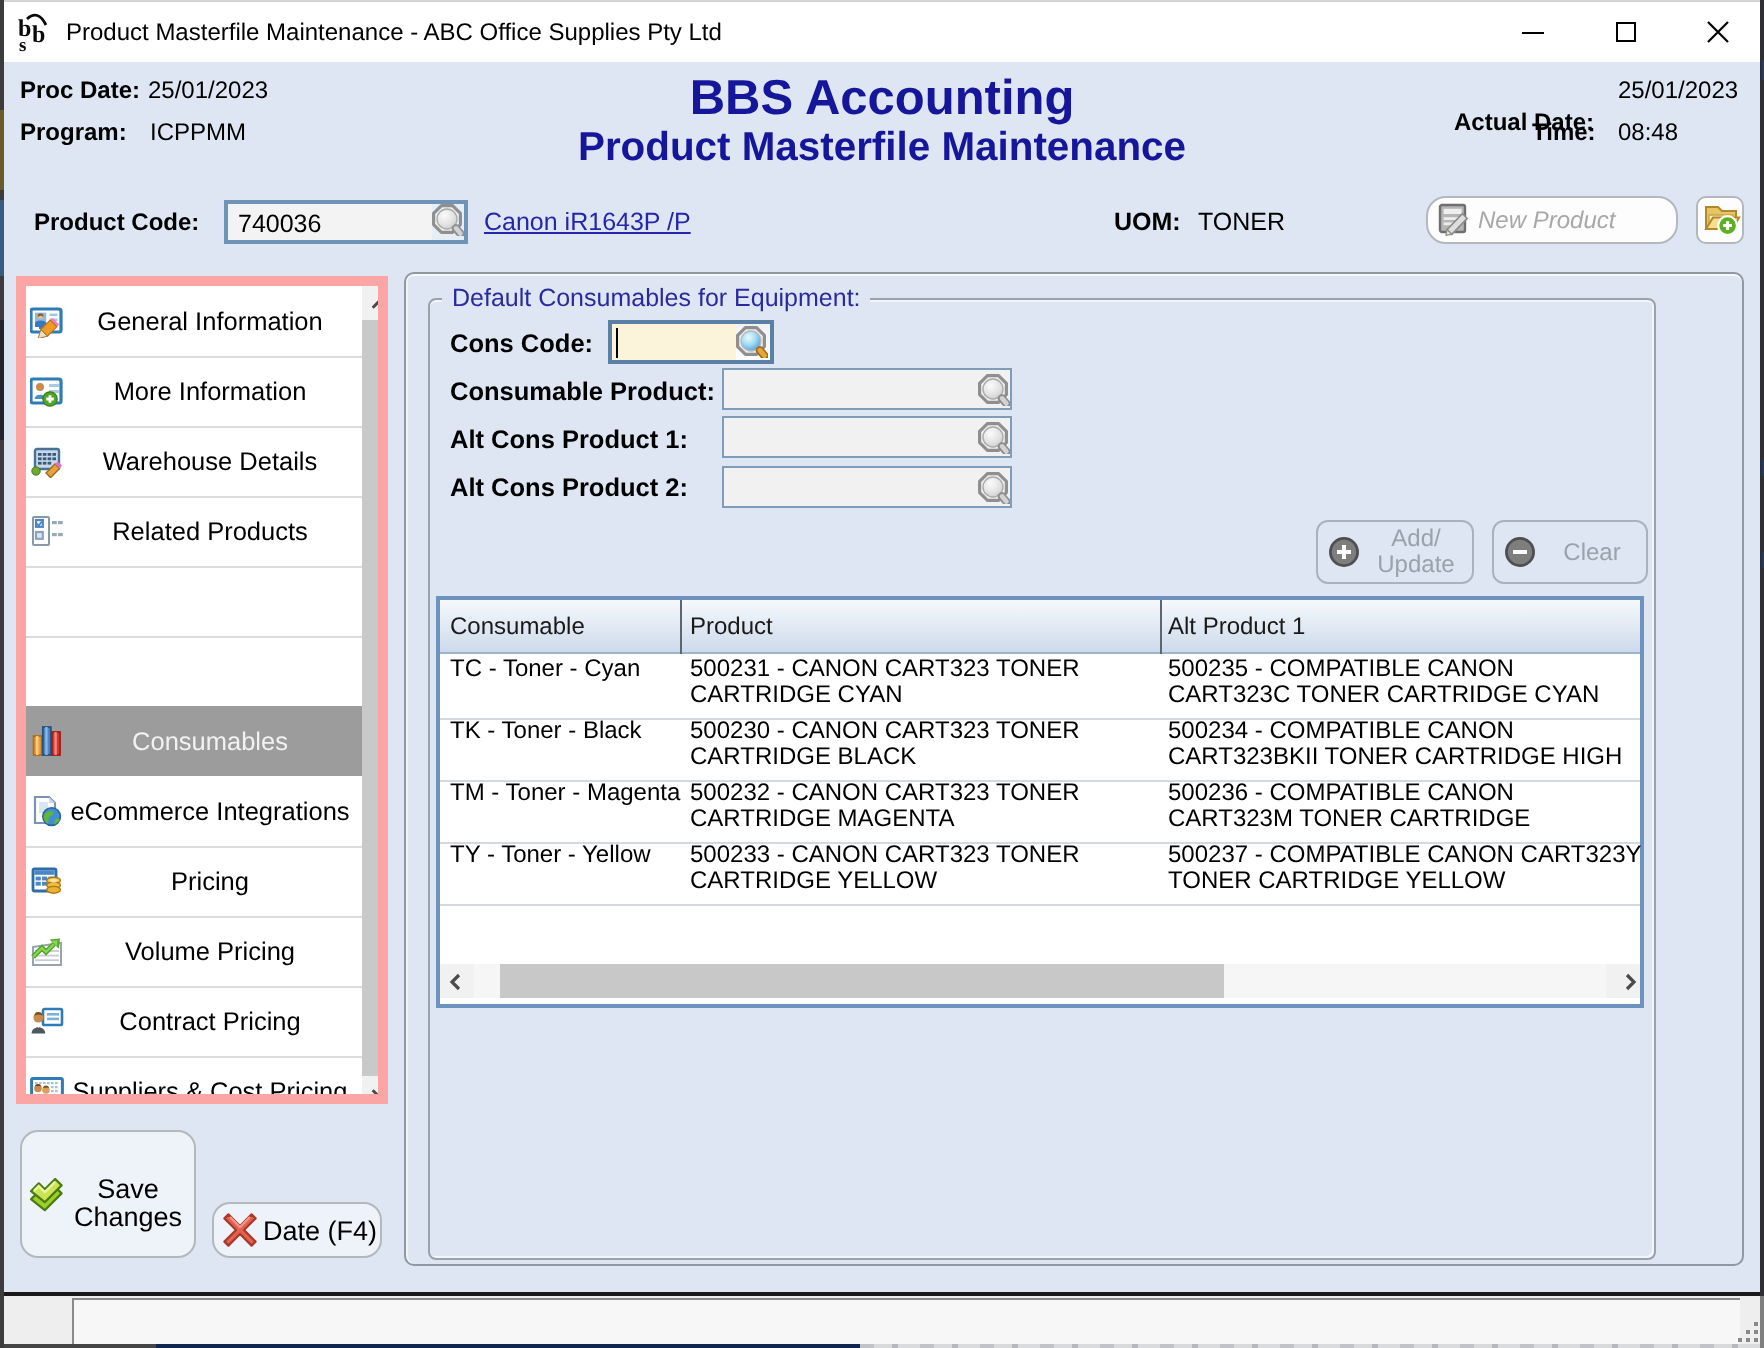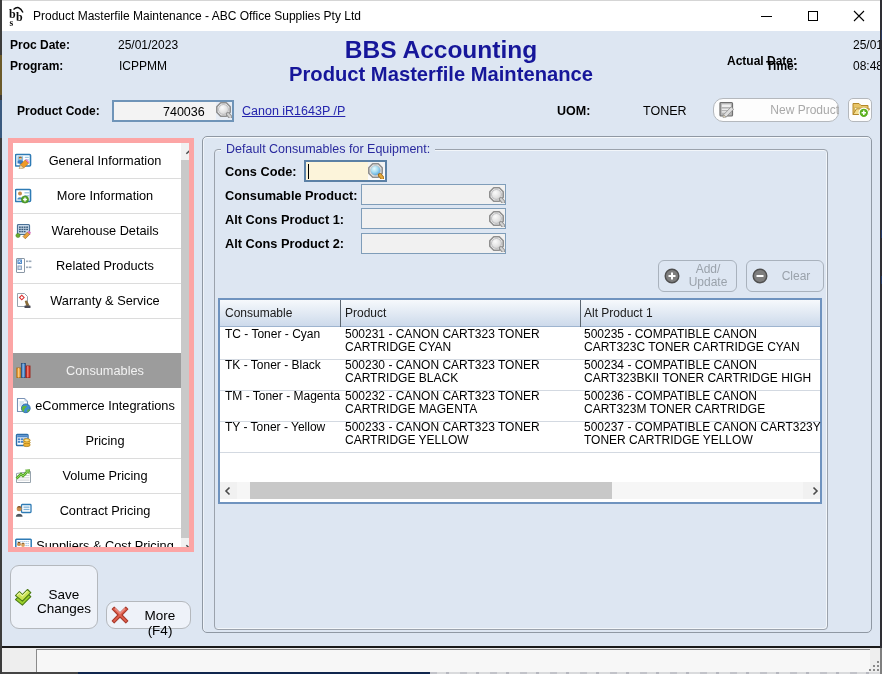--- a/index.html
+++ b/index.html
@@ -4,21 +4,21 @@
 <style>
   html,body{margin:0;padding:0;}
   body{width:882px;height:674px;overflow:hidden;font-family:"Liberation Sans",sans-serif;}
   #win{position:absolute;top:0;left:0;width:882px;height:674px;background:#fff;overflow:hidden;}
   .abs{position:absolute;}
   .b{font-weight:bold;}
   #titlebar{position:absolute;top:0;left:0;width:882px;height:31px;background:#fff;border-top:1px solid #d5d5d5;box-sizing:border-box;}
   #titletext{position:absolute;left:33px;top:8px;font-size:12px;color:#000;white-space:nowrap;}
   #hdr{position:absolute;top:31px;left:0;width:882px;height:615px;background:#dde6f2;}
   .lbl{position:absolute;font-weight:bold;font-size:12px;color:#000;white-space:nowrap;}
-  .val{position:absolute;font-size:12px;color:#000;white-space:nowrap;margin-left:44px;}
+  .val{position:absolute;font-size:12px;color:#000;white-space:nowrap;}
   .navy{color:#16169a;}
   #panel{position:absolute;left:202px;top:136px;width:670px;height:497px;border:1px solid #8f98a3;border-radius:5px;box-shadow:inset 0 1px 0 #f6f9fc, inset 1px 0 0 #eef3f9;box-sizing:border-box;}
   #fset{position:absolute;left:214px;top:149px;width:614px;height:481px;border:1px solid #9ba2ac;border-radius:4px;box-shadow:inset 0 1px 0 #f2f6fa, inset -1px -1px 0 #f2f6fa;box-sizing:border-box;}
   #fsetlbl{position:absolute;left:221px;top:142px;font-size:12.5px;color:#2a2a9e;background:#dde6f2;padding:0 5px;white-space:nowrap;}
   .inp{position:absolute;box-sizing:border-box;background:#f1f1f1;border:1px solid #7f9db9;}
   .flbl{position:absolute;font-weight:bold;font-size:12.75px;color:#000;white-space:nowrap;}
   #listbox{position:absolute;left:8px;top:138px;width:186px;height:414px;background:#fff;border:5px solid #fca5a5;box-sizing:border-box;overflow:hidden;}
   .li{position:absolute;left:0;width:184px;height:35px;text-align:center;font-size:12.75px;color:#000;line-height:35px;white-space:nowrap;}
   .lisep{position:absolute;left:0;width:168px;height:1px;background:#dcdcdc;}
   .licon{position:absolute;left:2px;top:9px;width:17px;height:17px;line-height:0;}
@@ -79,21 +79,21 @@
 
   <div class="btn" style="left:713px;top:98px;width:126px;height:24px;"></div>
   <svg class="abs" style="left:719px;top:101px" width="17" height="17" viewBox="0 0 17 17">
     <rect x="1" y="1.5" width="12.5" height="13.5" rx="1" fill="#b5b5b5" stroke="#6f6f6f" stroke-width="1.2"></rect>
     <rect x="2.8" y="3.4" width="9" height="2.6" fill="#efefef"></rect>
     <rect x="2.8" y="7.6" width="7.5" height="1.4" fill="#ececec"></rect>
     <rect x="2.8" y="10.2" width="7.5" height="1.4" fill="#ececec"></rect>
     <path d="M4.5 13.8 L12.2 5.8 L14.6 8.2 L6.9 16.2 Z" fill="#dedede" stroke="#8d8d8d" stroke-width="0.8"></path>
     <path d="M4.5 13.8 L6.9 16.2 L4 16.6 Z" fill="#f5e6c0" stroke="#8d8d8d" stroke-width="0.6"></path>
   </svg>
-  <div class="abs" style="left:739px;top:103px;width:100px;text-align:right;font-size:12px;color:#a8a8a8;">New Product</div>
+  <div class="abs" style="left:739px;top:103px;width:100px;text-align:left;font-size:12px;color:#a8a8a8;font-style:italic;">New Product</div>
 
   <div class="btn" style="left:848px;top:98px;width:24px;height:24px;border-radius:5px;"></div>
   <svg class="abs" style="left:850px;top:99px" width="22" height="22" viewBox="0 0 22 22">
     <path d="M3 4.5 L9 4.5 L11 6.5 L18 6.5 L18 15.5 L3 15.5 Z" fill="#e9c466" stroke="#b3882a" stroke-width="1"></path>
     <path d="M4.5 8.5 L16.5 8.5 L16.5 15.5 L4.5 15.5 Z" fill="#fbf2d0" stroke="#c8a63e" stroke-width="0.7"></path>
     <path d="M3 15.5 L6.5 9.8 L19.5 9.8 L16.5 15.5 Z" fill="#f4dd8e" stroke="#b3882a" stroke-width="1"></path>
     <circle cx="13.8" cy="13.8" r="4.7" fill="#5cb021" stroke="#fff" stroke-width="1.1"></circle>
     <path d="M13.8 11.6 L13.8 16 M11.6 13.8 L16 13.8" stroke="#fff" stroke-width="1.5"></path>
   </svg>
 
@@ -225,26 +225,20 @@
             <path d="M3.4 4.8 L4.4 5.8 L6 3.6" stroke="#4a86c8" stroke-width="0.9" fill="none"></path>
             <rect x="3" y="9" width="3.4" height="3.4" fill="#dce6f0" stroke="#8aa2c0" stroke-width="1.1"></rect>
             <g fill="#9aa8b8">
               <rect x="11" y="3.5" width="2.4" height="1.6"></rect>
               <rect x="14" y="3.5" width="2.4" height="1.6"></rect>
               <rect x="11" y="9.5" width="2.4" height="1.6"></rect>
               <rect x="14" y="9.5" width="2.4" height="1.6"></rect>
             </g>
           </svg></span>Related Products</div>
     <div class="lisep" style="top:140.3px;"></div>
-    <div class="li" style="top:140.3px;"><span class="licon"><svg width="17" height="17" viewBox="0 0 17 17">
-            <path d="M2.5 1.5 L9.5 1.5 L12.5 4.5 L12.5 14.5 L2.5 14.5 Z" fill="#fff" stroke="#97a3ad" stroke-width="1"></path>
-            <path d="M4.5 5.5 L6.8 3.2 L9.1 5.5 L6.8 7.8 Z" fill="#fff" stroke="#d33" stroke-width="1.1"></path>
-            <path d="M10 10 C9 8.5 12 7.5 12.5 9.5 L14.5 13.5 L11.5 14.5 Z" fill="#8a6d3b"></path>
-            <rect x="9.5" y="13.5" width="6" height="2.5" rx="0.5" fill="#4a4a55"></rect>
-          </svg></span>Warranty &amp; Service</div>
     <div class="lisep" style="top:175.3px;"></div>
     <div class="lisep" style="top:210.3px;"></div>
     <div class="li" style="top:210.3px;background:#9c9c9c;color:#f2f2f2;"><span class="licon"><svg width="17" height="17" viewBox="0 0 17 17">
             <rect x="1.8" y="6" width="4" height="9.5" fill="#f0a03a" stroke="#b06f18" stroke-width="0.9"></rect>
             <rect x="3" y="6" width="1.2" height="9.5" fill="#f8c97e"></rect>
             <rect x="6.4" y="1.5" width="4" height="14" fill="#4a86c8" stroke="#28517e" stroke-width="0.9"></rect>
             <rect x="7.6" y="1.5" width="1.2" height="14" fill="#8ab6e0"></rect>
             <rect x="11" y="4" width="4" height="11.5" fill="#d9382e" stroke="#9c1f18" stroke-width="0.9"></rect>
             <rect x="12.2" y="4" width="1.2" height="11.5" fill="#ec8a80"></rect>
           </svg></span>Consumables</div>
@@ -335,21 +329,21 @@
     <path d="M1.5 10.6 L5.4 6.7 L8.4 9.7 L13.6 4.5 L16.8 7.7 L8.4 16.1 L1.5 10.6 Z" fill="#9bd02a" stroke="#4a7a12" stroke-width="1.1" stroke-linejoin="round"></path>
     <path d="M1.5 6.6 L5.4 2.7 L8.4 5.7 L13.6 0.5 L16.8 3.7 L8.4 12.1 L1.5 6.6 Z" fill="#cbe455" stroke="#4a7a12" stroke-width="1.1" stroke-linejoin="round"></path>
     <path d="M3 6.4 L5.4 4 L8.4 7 L13.5 1.9" fill="none" stroke="#eaf5a0" stroke-width="1.2"></path>
   </svg>
   <div class="abs" style="left:32px;top:588px;width:64px;text-align:center;font-size:13.5px;color:#000;line-height:13.8px;">Save<br>Changes</div>
   <div class="btn" style="left:106px;top:601px;width:85px;height:28px;border-radius:9px;background:#eef2f9;"></div>
   <svg class="abs" style="left:111px;top:606px" width="18" height="18" viewBox="0 0 18 18">
     <path d="M3.2 1.2 L9 7 L14.8 1.2 L16.8 3.2 L11 9 L16.8 14.8 L14.8 16.8 L9 11 L3.2 16.8 L1.2 14.8 L7 9 L1.2 3.2 Z" fill="#e2614f" stroke="#a83a2c" stroke-width="1.1" stroke-linejoin="round"></path>
     <path d="M4 2.5 L9 7.5 L14 2.5" fill="none" stroke="#f0958c" stroke-width="1.2"></path>
   </svg>
-  <div class="abs" style="left:131px;top:608px;width:58px;text-align:center;font-size:13.5px;color:#000;">More (F4)</div>
+  <div class="abs" style="left:131px;top:608px;width:58px;text-align:center;font-size:13.5px;color:#000;">Date (F4)</div>
 
   <div class="abs" style="left:0;top:646px;width:882px;height:2px;background:#1a1a1a;"></div>
   <div id="statusbar"></div>
   <div class="abs" style="left:36px;top:649px;width:834px;height:23px;background:#f7f7f7;border-left:1px solid #8a8a8a;border-top:1px solid #8a8a8a;box-sizing:border-box;"></div>
 
   <div class="abs" style="left:877px;top:661px;width:2px;height:2px;background:#898989;"></div>
   <div class="abs" style="left:873px;top:665px;width:2px;height:2px;background:#898989;"></div>
   <div class="abs" style="left:877px;top:665px;width:2px;height:2px;background:#898989;"></div>
   <div class="abs" style="left:869px;top:669px;width:2px;height:2px;background:#898989;"></div>
   <div class="abs" style="left:873px;top:669px;width:2px;height:2px;background:#898989;"></div>

